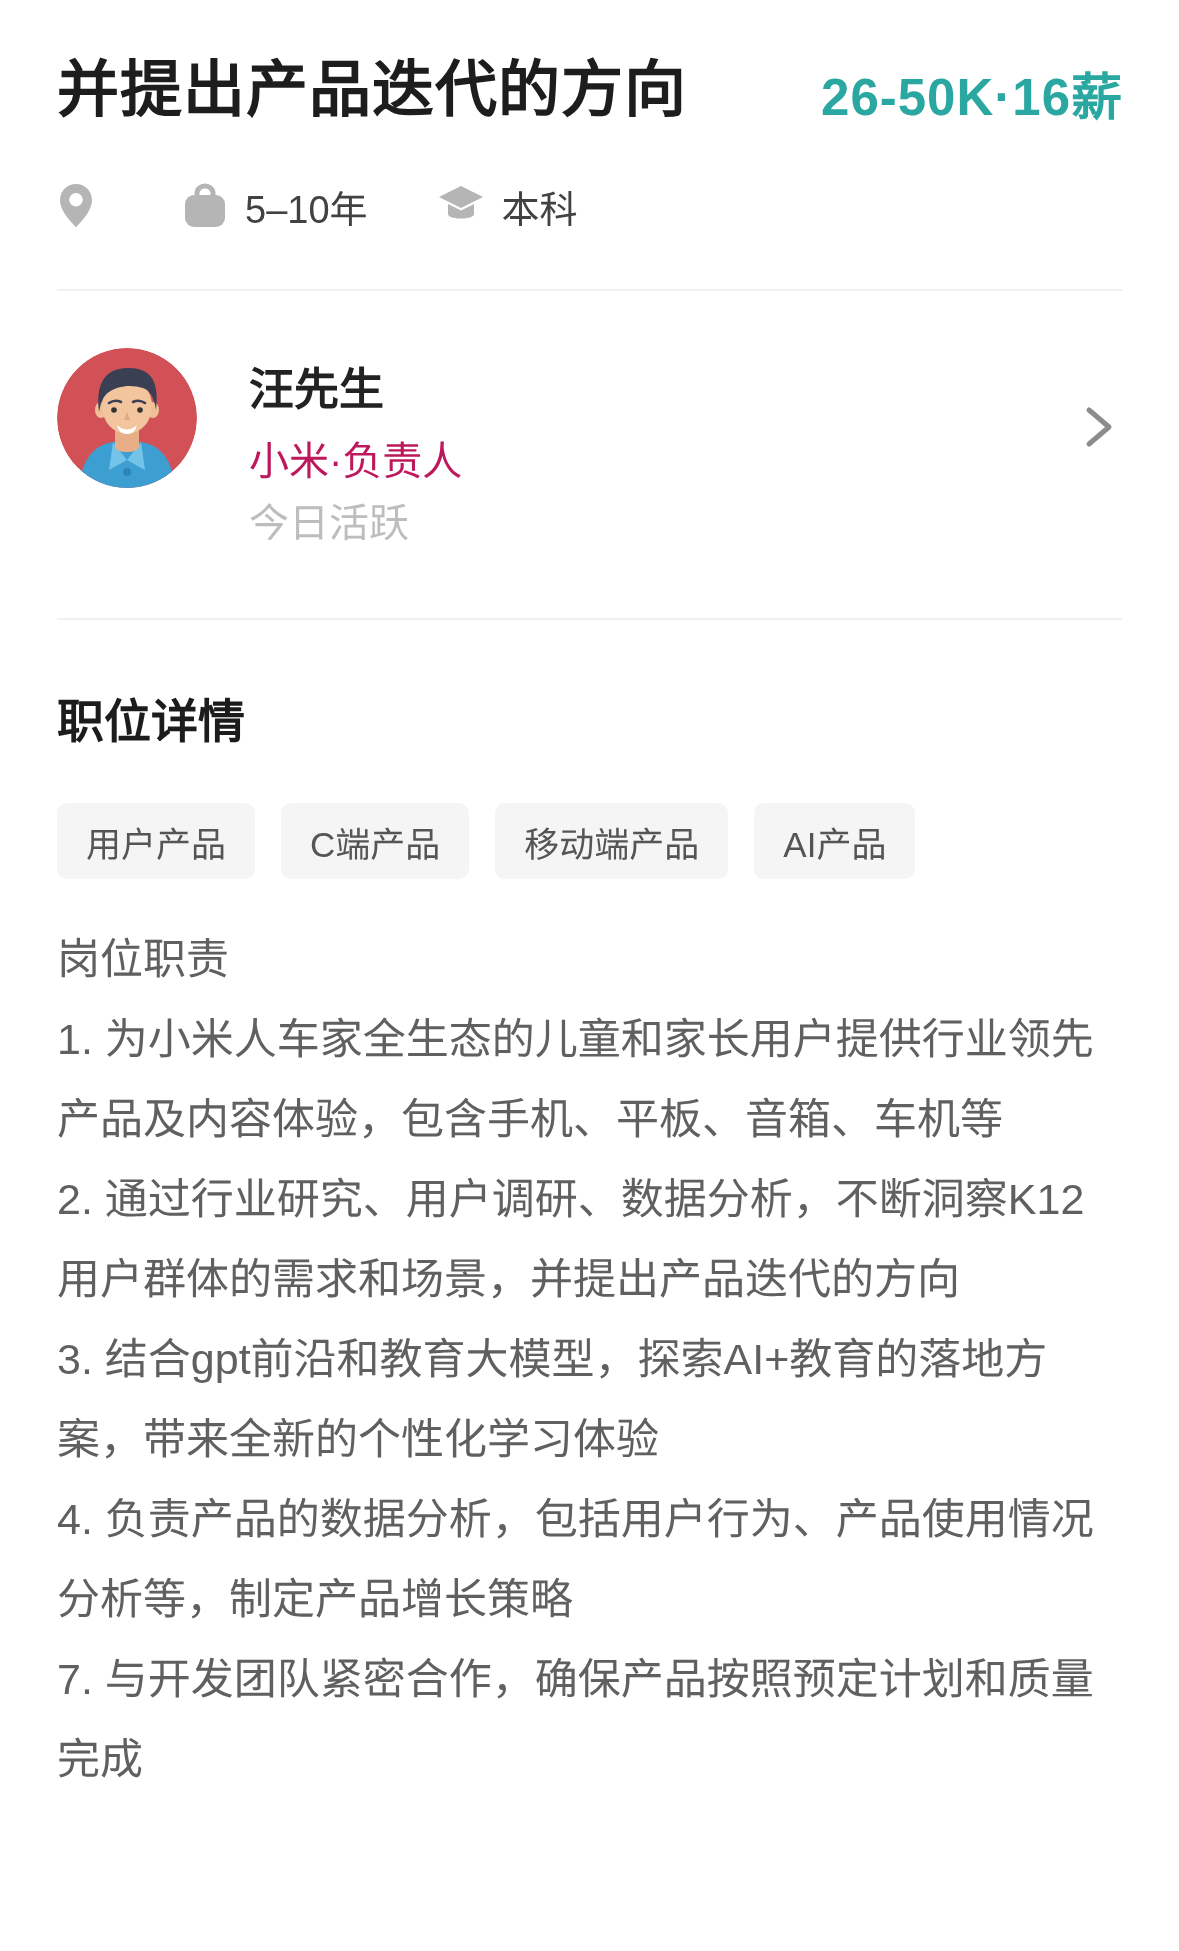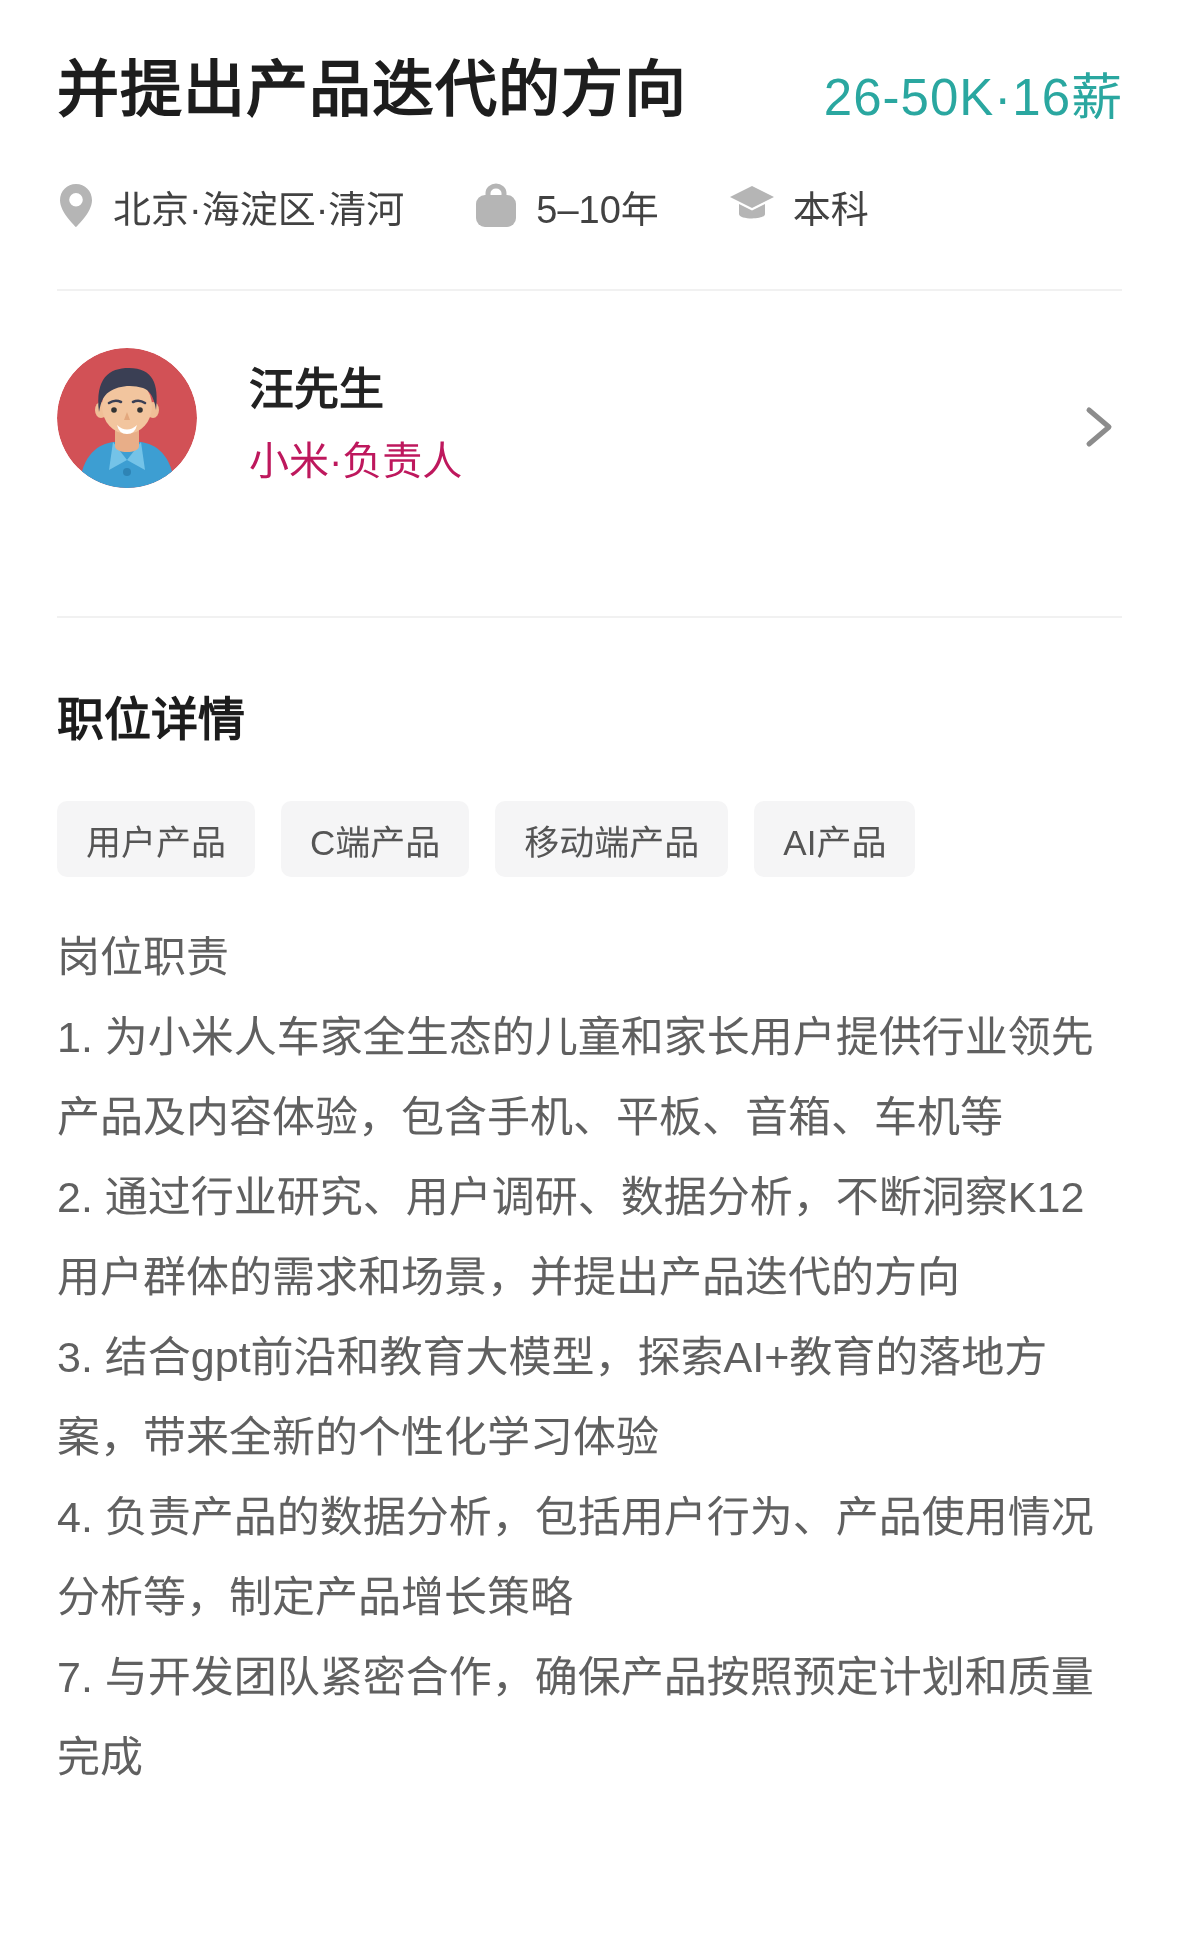--- a/index.html
+++ b/index.html
@@ -14,21 +14,21 @@
   }
   
   .header { position:relative; padding:40px 56px 0 57px; }
   .job-title {
     width:770px;
     font-size:62px; line-height:99px; font-weight:700;
     color:#1d1d1d; letter-spacing:1px;
   }
   .salary {
     position:absolute; top:56px; right:56px;
-    font-size:51px; font-weight:400; letter-spacing:1px;
+    font-size:51px; font-weight:700; letter-spacing:1px;
     color:#2aa7a0;
   }
   
   .meta-row {
     display:flex; align-items:center;
     margin:44px 57px 0 57px;
     height:46px;
   }
   .meta-item { display:flex; align-items:center; }
   .meta-item + .meta-item { margin-left:70px; }
@@ -85,21 +85,20 @@
   </div>
 
   <div class="meta-row">
     <div class="meta-item">
       <span class="meta-icon">
         <svg width="38" height="46" viewBox="0 0 36 46">
           <path fill="#b5b5b5" fill-rule="evenodd" d="M18 1 C9 1 2 8.2 2 17.2 C2 29.5 18 44 18 44 C18 44 34 29.5 34 17.2 C34 8.2 27 1 18 1 Z
                M18 23.5 a6.8 6.8 0 1 1 0-13.6 a6.8 6.8 0 1 1 0 13.6 Z"></path>
         </svg>
       </span>
-      <span class="meta-text">北京·海淀区·清河</span>
     </div>
     <div class="meta-item">
       <span class="meta-icon">
         <svg width="44" height="46" viewBox="0 0 44 46">
           <path fill="none" stroke="#b5b5b5" stroke-width="5" d="M14 14 v-4 a8 7 0 0 1 16 0 v4"></path>
           <rect x="2" y="12" width="40" height="32" rx="9" fill="#b5b5b5"></rect>
         </svg>
       </span>
       <span class="meta-text">5–10年</span>
     </div>
@@ -150,20 +149,21 @@
 
           <path d="M70 64 l-3 8 h6 Z" fill="#e3a87e"></path>
 
           <path d="M60 77 q10 9 20 0 q-2 9 -10 9 q-8 0 -10 -9 Z" fill="#ffffff"></path>
         </g>
       </svg>
     </div>
     <div class="recruiter-info">
       <div class="recruiter-name">汪先生</div>
       <div class="recruiter-role">小米·负责人</div>
+      <div class="recruiter-active">今日活跃</div>
     </div>
     <span class="chevron">
       <svg width="34" height="46" viewBox="0 0 34 46">
         <polyline points="7,6 27,23 7,40" fill="none" stroke="#8c8c8c" stroke-width="5" stroke-linecap="round" stroke-linejoin="round"></polyline>
       </svg>
     </span>
   </div>
 
   <div class="divider divider-2"></div>
 

